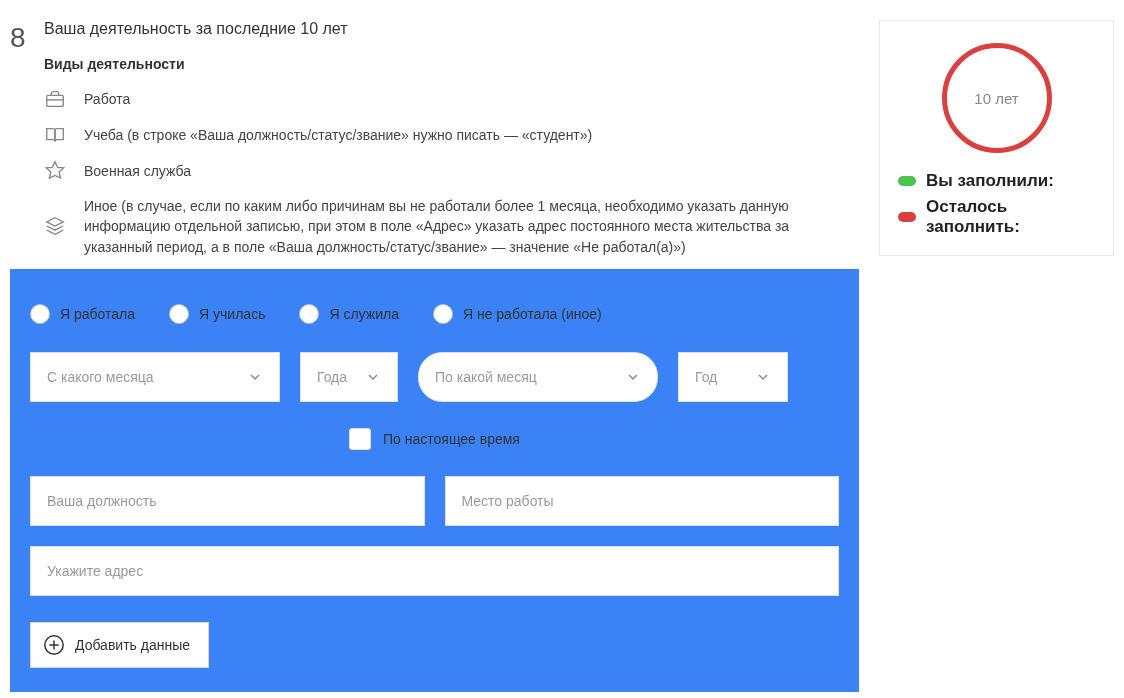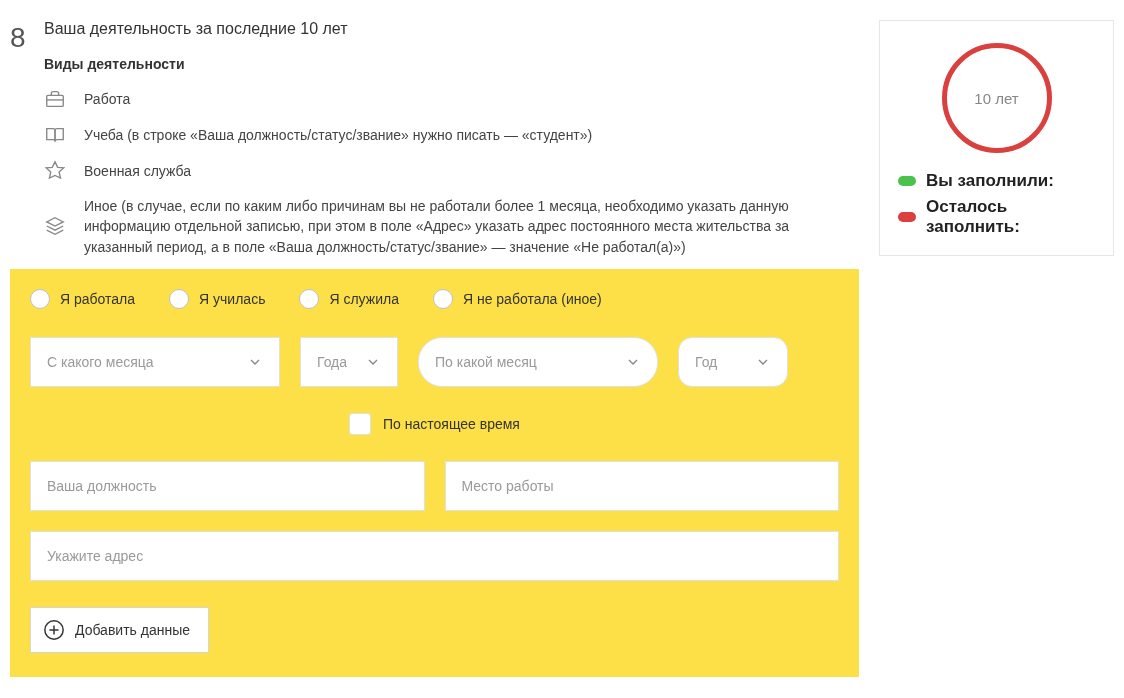--- a/index.html
+++ b/index.html
@@ -57,22 +57,22 @@
     width: 22px;
     height: 22px;
     flex-shrink: 0;
     color: #888;
   }
   .activity-text {
     color: #444;
     line-height: 1.45;
   }
   .form-panel {
-    background: #fde047;
-    padding: 20px 20px 24px 20px;
+    background: #3b82f6;
+    padding: 35px 20px 24px 20px;
     margin-left: -34px;
   }
   .radio-row {
     display: flex;
     gap: 34px;
     margin-bottom: 28px;
     align-items: center;
   }
   .radio-item {
     display: flex;
@@ -102,21 +102,21 @@
     display: flex;
     align-items: center;
     justify-content: space-between;
     padding: 0 16px;
     color: #9a9a9a;
     cursor: pointer;
   }
   .w-from-month { width: 250px; }
   .w-from-year  { width: 98px; }
   .w-to-month   { width: 240px; border-radius: 24px; }
-  .w-to-year    { width: 110px; border-radius: 14px; }
+  .w-to-year    { width: 110px; }
   .chevron {
     width: 16px; height: 16px; color: #888;
   }
   .check-row {
     display: flex;
     justify-content: center;
     align-items: center;
     gap: 12px;
     margin-bottom: 26px;
   }

